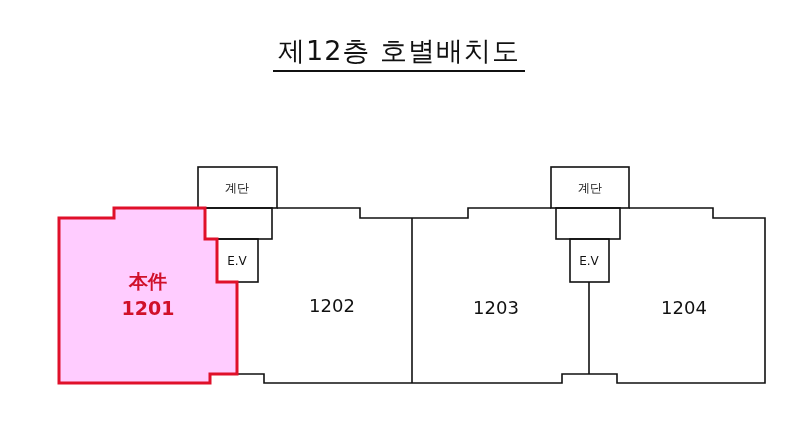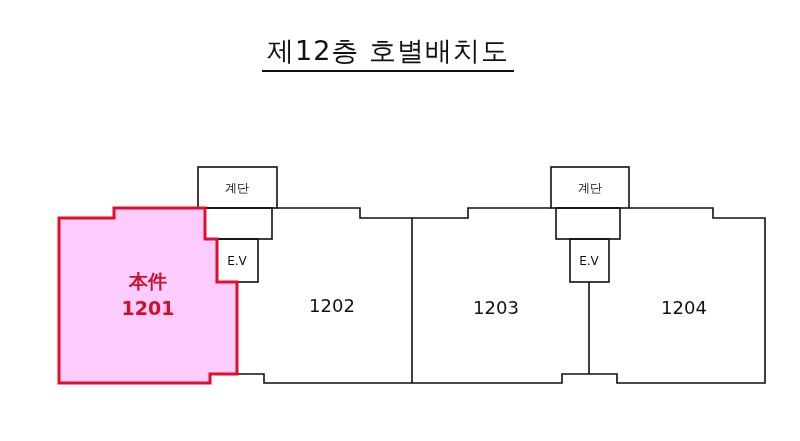--- a/index.html
+++ b/index.html
@@ -1,18 +1,18 @@
 <!DOCTYPE html>
 <html><head>
   <meta charset="utf-8">
   <style>
     html, body { margin: 0; padding: 0; background: #ffffff; }
     body { width: 800px; height: 441px; position: relative; overflow: hidden;
            font-family: "DejaVu Sans", "Liberation Sans", sans-serif; }
-    .title { position: absolute; left: 262px; top: 34px; width: 252px; text-align: center;
+    .title { position: absolute; left: 273px; top: 34px; width: 252px; text-align: center;
              font-size: 27px; color: #111; letter-spacing: 1px; line-height: 34px;
              border-bottom: 2px solid #111; padding-bottom: 2px; }
     svg { position: absolute; left: 0; top: 0; }
     .lbl { font-family: "DejaVu Sans", "Liberation Sans", sans-serif; fill: #111; }
     .unit-lbl { font-size: 18px; }
     .small-lbl { font-size: 12px; }
     .hl-lbl { font-size: 19px; font-weight: bold; }
   </style>
 </head>
 <body>

